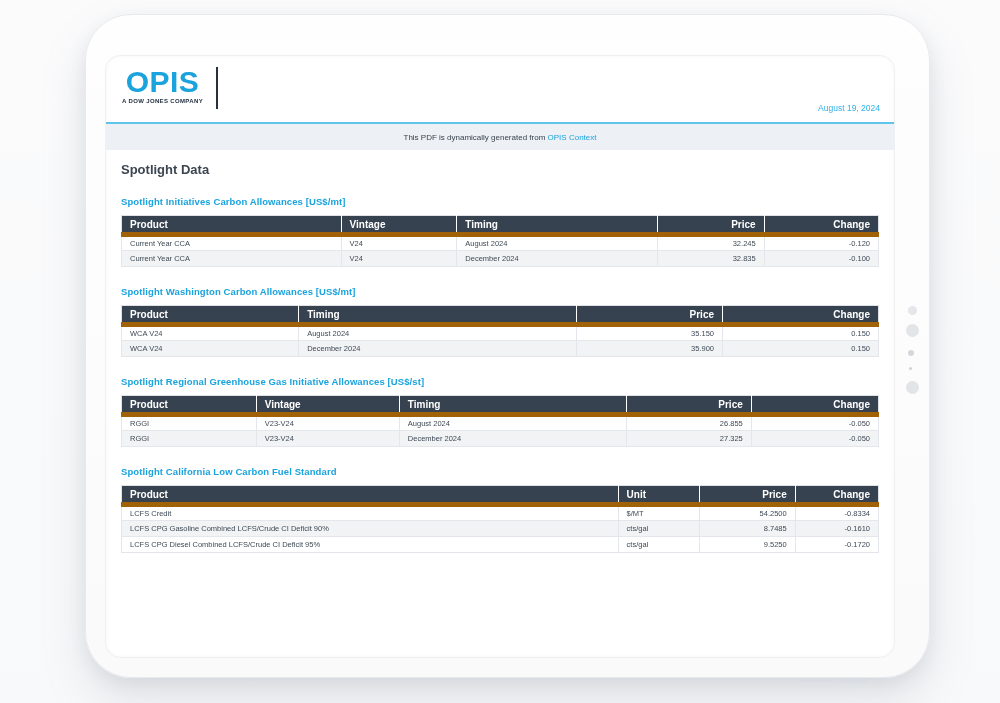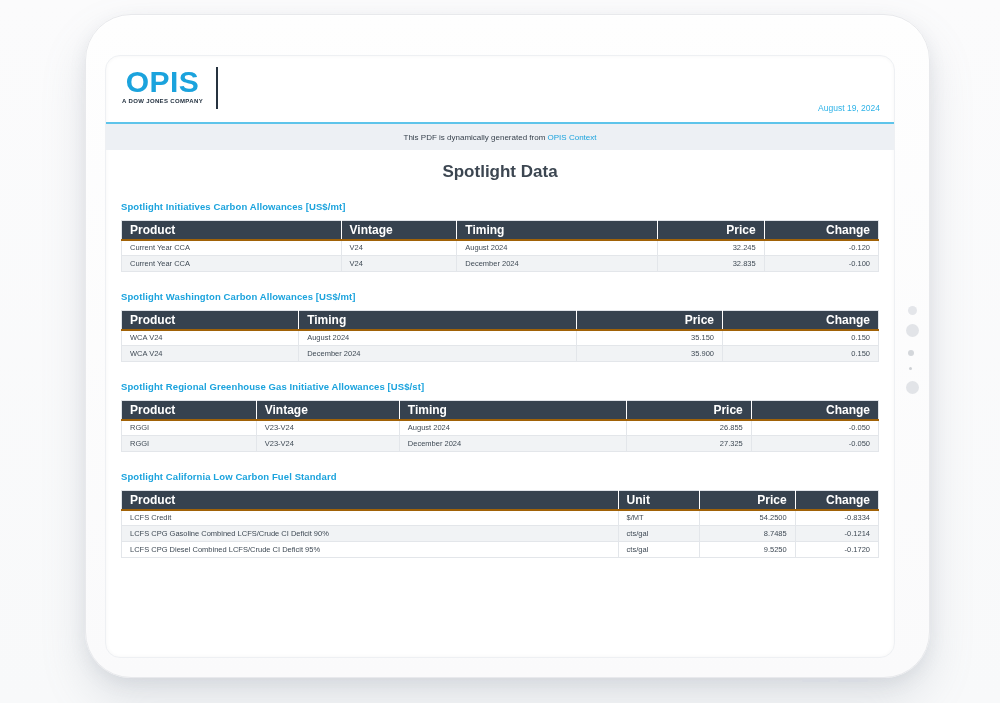--- a/index.html
+++ b/index.html
@@ -47,34 +47,34 @@
   .report-subtitle{font-size:7px;color:var(--light-blue);margin-top:4px;letter-spacing:.15px;}
   .report-date{position:absolute;right:14px;bottom:9px;font-size:8.5px;color:var(--light-blue);}
   .blue-rule{height:2px;background:var(--rule-blue);}
   .notice{
     height:26px;background:var(--notice-bg);
     display:flex;align-items:center;justify-content:center;
     font-size:8px;color:#39434e;white-space:pre;
   }
   .notice a{color:var(--accent);text-decoration:none;text-align:center;}
   .pdf-body{padding:12px 15px 0 15px;}
-  .page-title{font-size:17px;font-weight:bold;color:#3c4651;text-align:center;}
+  .page-title{font-size:13px;font-weight:bold;color:#3c4651;}
   .report-section{margin-top:19px;}
   .section-heading{font-size:9.5px;font-weight:bold;color:var(--accent);margin-bottom:8px;letter-spacing:.1px;}
   
   table.price-table{
     width:100%;border-collapse:collapse;table-layout:fixed;
     font-size:7.5px;color:var(--text-dark);
     border:1px solid var(--border);
   }
   .price-table th{
-    background:var(--th-bg);color:#ffffff;font-weight:bold;font-size:12px;
+    background:var(--th-bg);color:#ffffff;font-weight:bold;font-size:10px;
     text-align:left;height:19px;padding:0 8px;
     border-right:1px solid rgba(255,255,255,.45);
-    border-bottom:2px solid #a16207;
+    border-bottom:5px solid #a16207;
     overflow:hidden;white-space:nowrap;
   }
   .price-table th:last-child{border-right:none;}
   .price-table td{
     height:16px;padding:0 8px;background:#ffffff;
     border:1px solid #e3e6ea;border-top:none;
     overflow:hidden;white-space:nowrap;
   }
   .price-table tbody tr:nth-child(even) td{background:var(--row-alt);}
   .price-table .num{text-align:right;}
@@ -238,21 +238,21 @@
                   <tr>
                     <td>LCFS Credit</td>
                     <td>$/MT</td>
                     <td class="num">54.2500</td>
                     <td class="num">-0.8334</td>
                   </tr>
                   <tr>
                     <td>LCFS CPG Gasoline Combined LCFS/Crude CI Deficit 90%</td>
                     <td>cts/gal</td>
                     <td class="num">8.7485</td>
-                    <td class="num">-0.1214</td>
+                    <td class="num">-0.1610</td>
                   </tr>
                   <tr>
                     <td>LCFS CPG Diesel Combined LCFS/Crude CI Deficit 95%</td>
                     <td>cts/gal</td>
                     <td class="num">9.5250</td>
                     <td class="num">-0.1720</td>
                   </tr>
                 </tbody>
               </table>
             </section>

